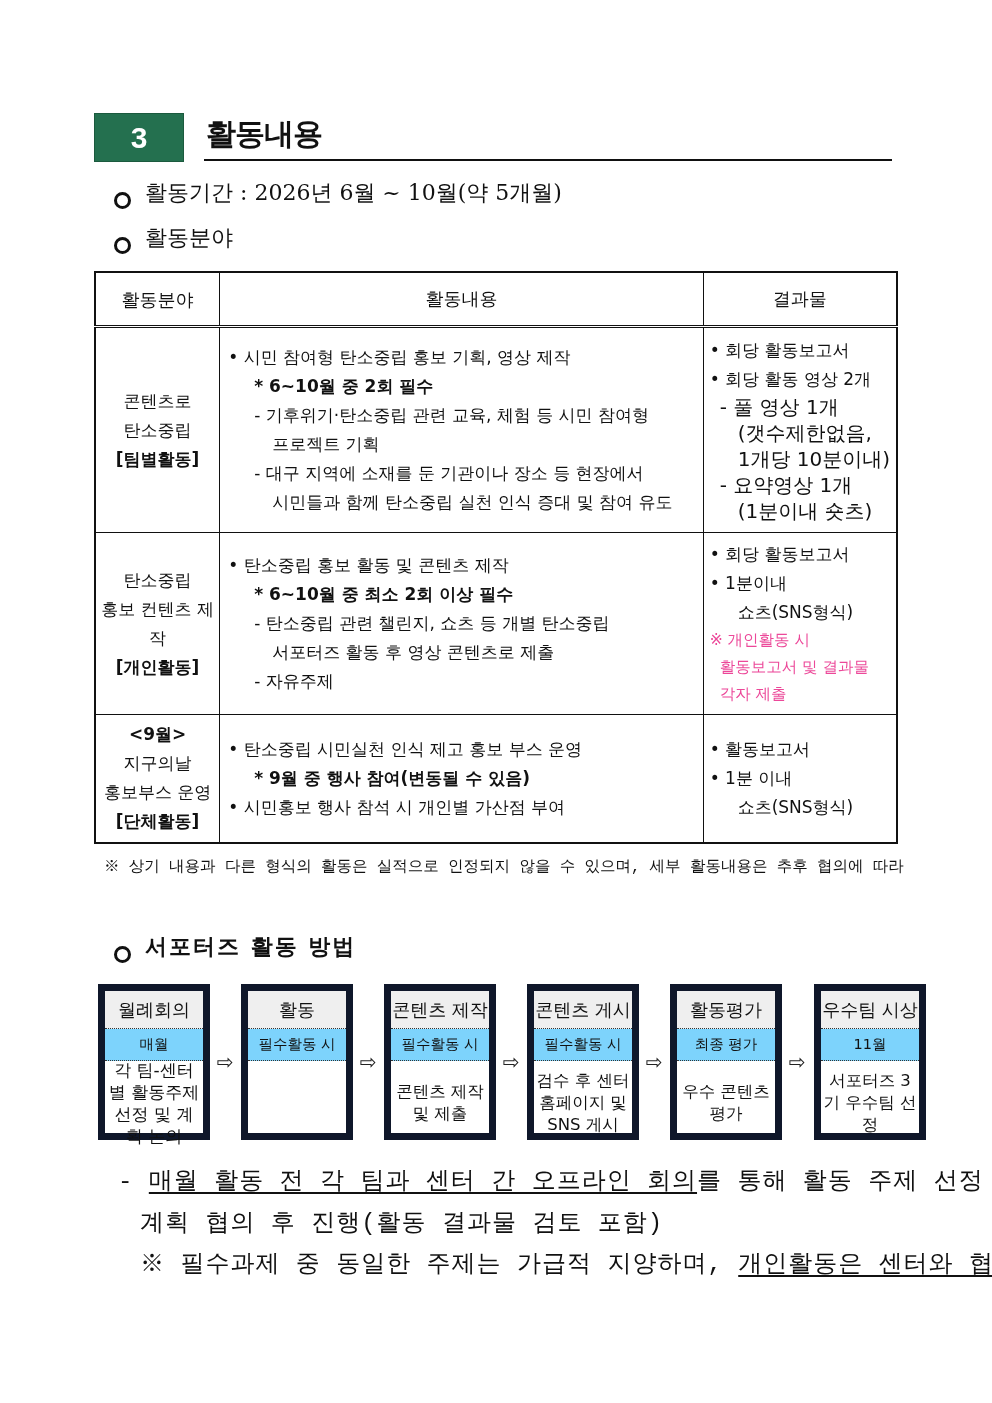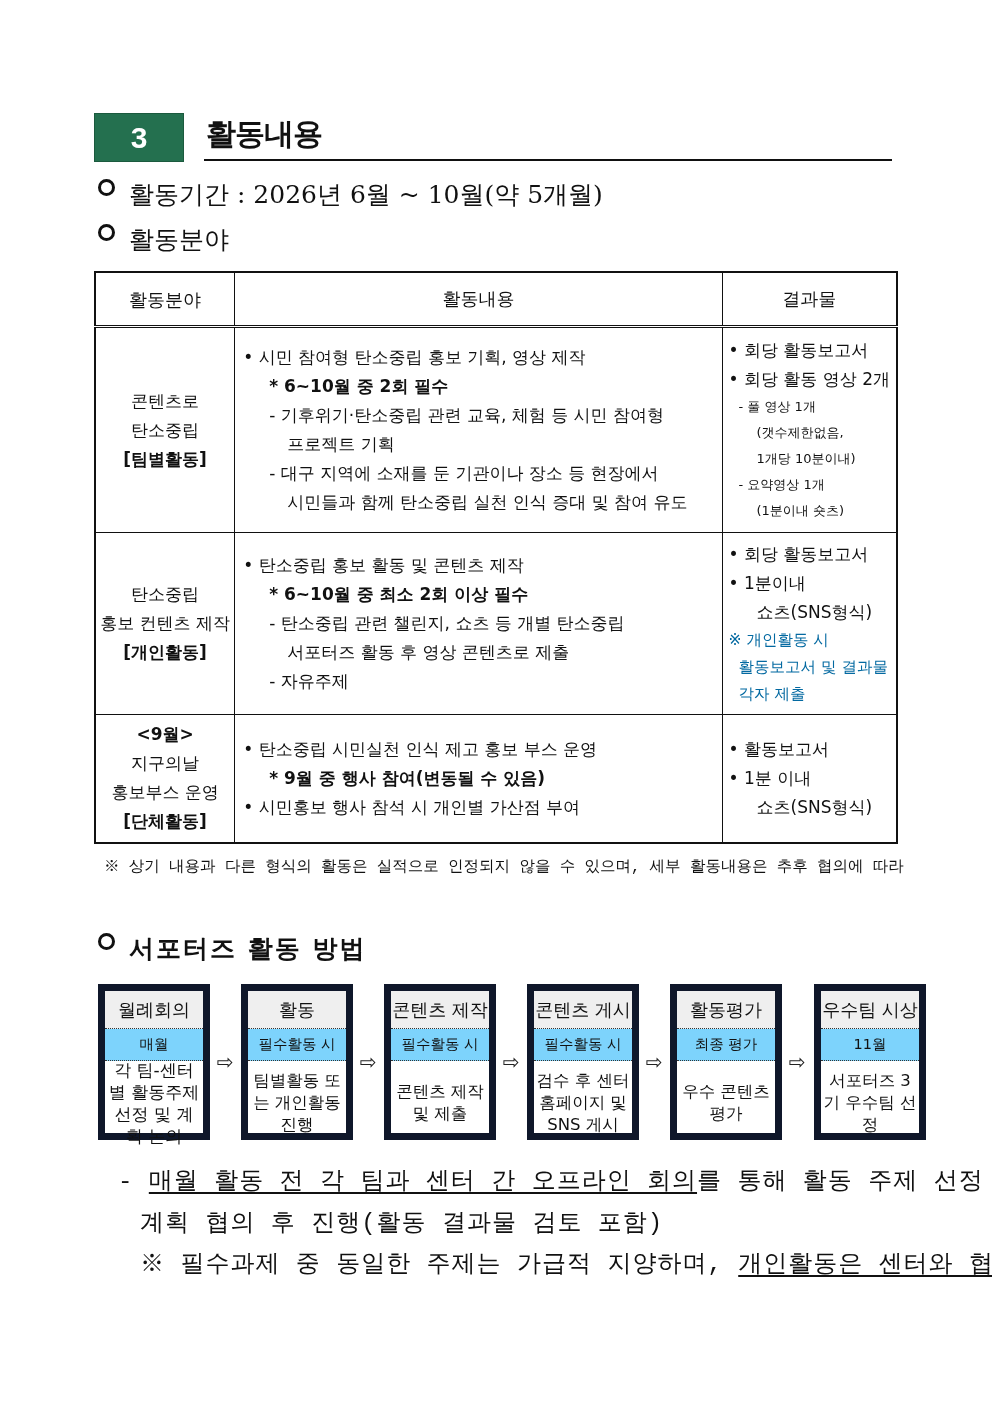--- a/index.html
+++ b/index.html
@@ -9,42 +9,42 @@
 
   
   .sec-num { left:94px; top:113px; width:90px; height:49px; background:#24704f;
              border:1px solid #1b5a3e; box-sizing:border-box;
              color:#fff; font-family:"Liberation Sans",sans-serif; font-weight:bold;
              font-size:30px; display:flex; align-items:center; justify-content:center; }
   .sec-title { left:206px; top:114px; font-size:30px; font-weight:bold; letter-spacing:-1px;
                font-family:"DejaVu Sans",sans-serif; }
   .sec-rule { left:204px; top:159px; width:688px; height:2px; background:#111; }
 
-  .bullet-line { left:98px; font-family:"DejaVu Serif",serif; font-size:25px; display:flex; align-items:flex-start; }
+  .bullet-line { left:114px; font-family:"DejaVu Serif",serif; font-size:22px; display:flex; align-items:flex-end; }
   .circ { display:inline-block; width:11px; height:11px; border:3px solid #111; border-radius:50%;
           margin-right:14px; position:relative; top:1px; }
 
   
   table.act { position:absolute; left:94px; top:271px; width:804px; border-collapse:collapse;
               border:2px solid #111; font-size:17px; }
   table.act th, table.act td { border:1px solid #111; vertical-align:middle; }
   table.act thead th { height:50px; font-weight:normal; font-size:18px; background:#fff;
                        border-bottom:3px double #111; }
   .c1 { width:143px; text-align:center; line-height:29px; }
   .c2 { width:474px; padding:6px 6px 6px 8px; line-height:29px; }
   .c3 { padding:4px 6px; line-height:29px; }
   .ln { white-space:nowrap; }
   .b { font-weight:bold; }
   .ind1 { padding-left:26px; }
   .ind2 { padding-left:26px; }
   .ind3 { padding-left:44px; }
   .r-ind { padding-left:10px; }
   .r-ind2 { padding-left:28px; }
-  .blue { color:#0369a1; font-size:15.5px; line-height:27px; }
-  .small { font-size:13px; line-height:26px; }
+  .blue { color:#ec4899; font-size:15.5px; line-height:27px; }
+  .small { font-size:20px; line-height:26px; }
 
   .note { left:104px; top:854px; font-size:15.5px; line-height:27px; width:800px;font-family:Liberation Mono, monospace; }
 
   
   .flow-box { position:absolute; top:984px; width:112px; height:156px; border:7px solid #0f172a;
               box-sizing:border-box; background:#fff; }
   .fb-title { height:37px; background:#efefef; border-bottom:1px dotted #333; display:flex;
               align-items:center; justify-content:center; font-size:18px; white-space:nowrap; }
   .fb-sub { height:31px; background:#7dd3fc; border-bottom:1px dotted #333; display:flex;
             align-items:center; justify-content:center; font-size:14.5px; white-space:nowrap; }
@@ -165,21 +165,20 @@
 <div class="flow-box" style="left:98px;">
   <div class="fb-title">월례회의</div>
   <div class="fb-sub">매월</div>
   <div class="fb-body" style="font-size:17px;">각 팀-센터별 활동주제 선정 및 계획 논의</div>
 </div>
 <div class="arrow" style="left:214px;">⇨</div>
 
 <div class="flow-box" style="left:241px;">
   <div class="fb-title">활동</div>
   <div class="fb-sub">필수활동 시</div>
-  <div class="fb-body">팀별활동 또는 개인활동 진행</div>
 </div>
 <div class="arrow" style="left:357px;">⇨</div>
 
 <div class="flow-box" style="left:384px;">
   <div class="fb-title">콘텐츠 제작</div>
   <div class="fb-sub">필수활동 시</div>
   <div class="fb-body">콘텐츠 제작 및 제출</div>
 </div>
 <div class="arrow" style="left:500px;">⇨</div>
 

